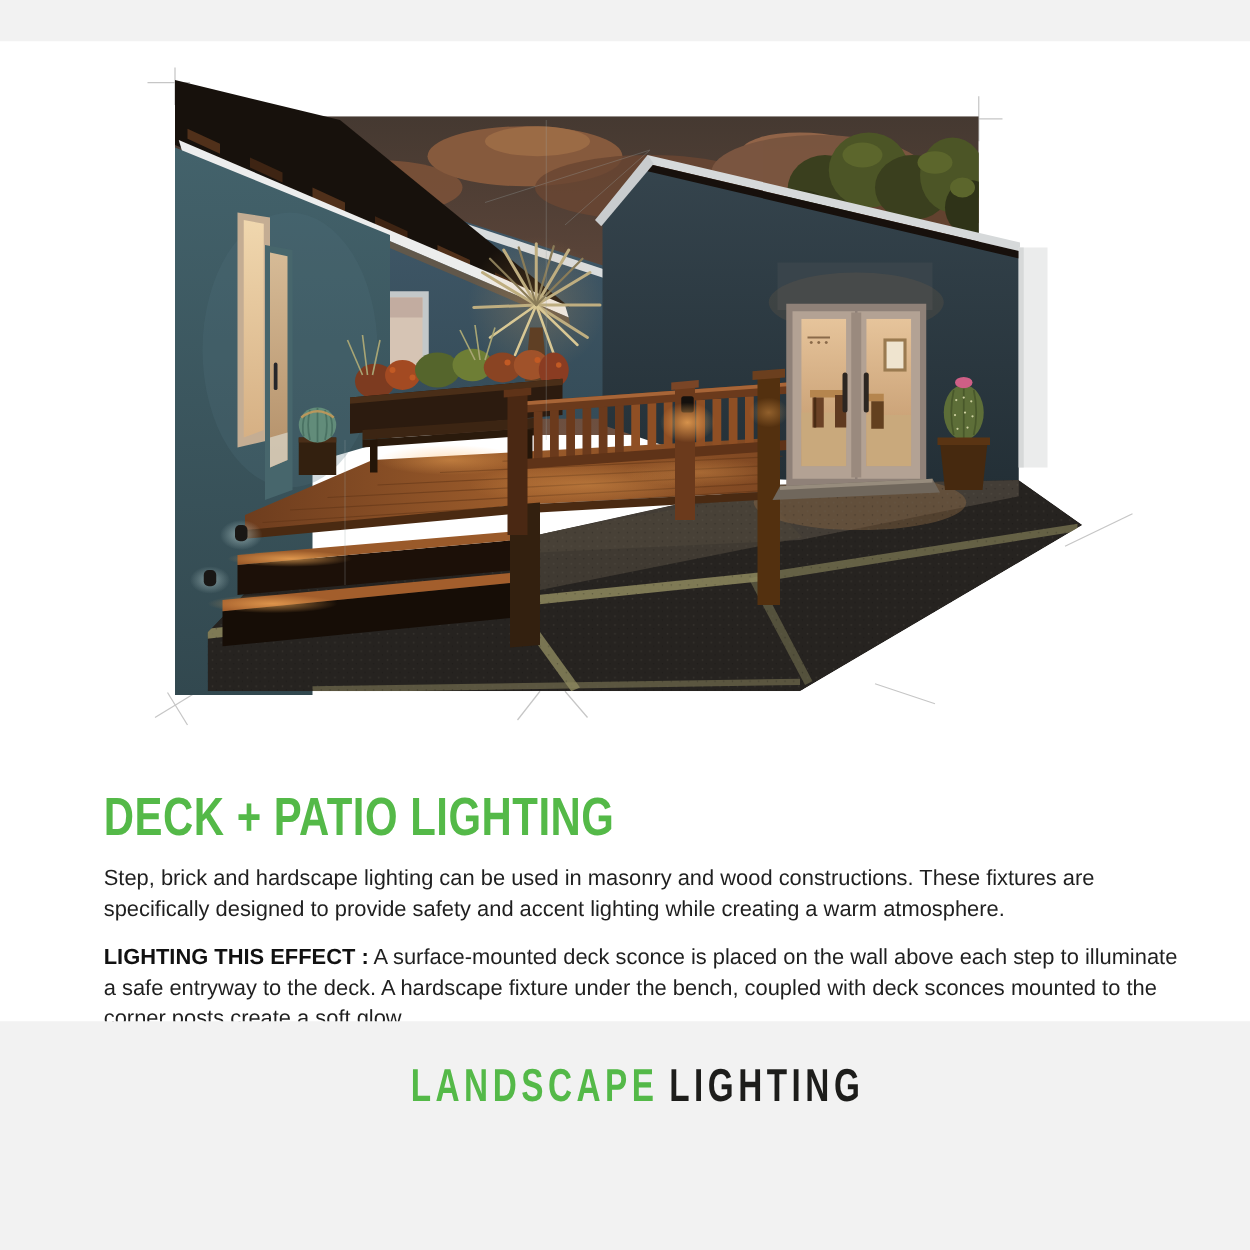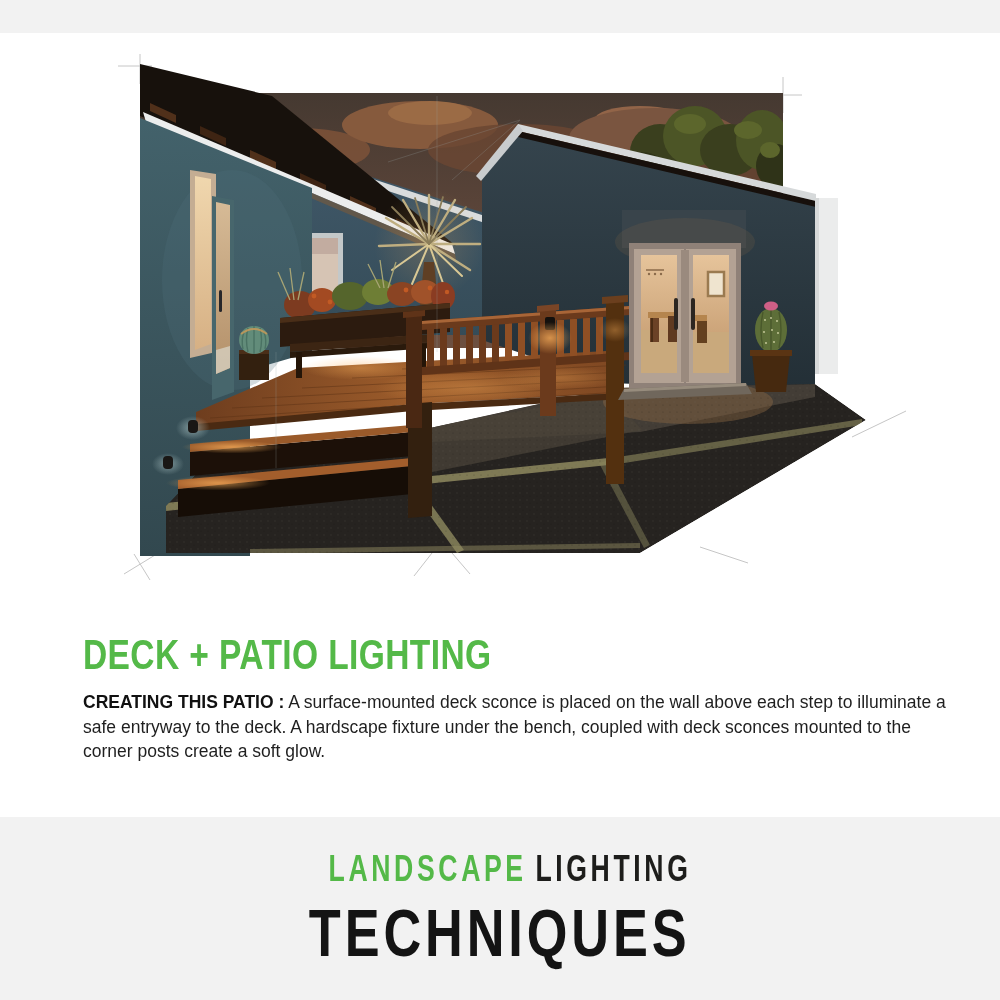--- a/index.html
+++ b/index.html
@@ -382,25 +382,23 @@
   <g stroke="#9aa6a6" stroke-width="0.8" opacity="0.3">
     <line x1="520" y1="120" x2="388" y2="162"></line>
     <line x1="520" y1="120" x2="452" y2="180"></line>
     <line x1="276" y1="352" x2="276" y2="468"></line>
     <line x1="437" y1="96" x2="437" y2="352"></line>
   </g>
 </svg>
 
 <div class="section">
   <h1>DECK + PATIO LIGHTING</h1>
-  <p><span class="lbl">CREATING THIS PATIO :</span><span> A surface-mounted deck sconce is placed on the wall above each step to illuminate a safe entryway to the deck. A hardscape fixture under the bench, coupled with deck sconces mounted to the corner posts create a soft glow.</span></p>
+  <p>Step, brick and hardscape lighting can be used in masonry and wood constructions. These fixtures are specifically designed to provide safety and accent lighting while creating a warm atmosphere.</p>
+  <p><span class="lbl">LIGHTING THIS EFFECT :</span><span> A surface-mounted deck sconce is placed on the wall above each step to illuminate a safe entryway to the deck. A hardscape fixture under the bench, coupled with deck sconces mounted to the corner posts create a soft glow.</span></p>
 </div>
 
 <div class="footer-band">
   <div class="brand-line">
     <span class="inner">
       <span class="w1">LANDSCAPE</span><span class="w2">LIGHTING</span>
     </span>
   </div>
-  <div class="series-title">
-    <span class="inner">TECHNIQUES</span>
-  </div>
 </div>
 
 </body></html>

